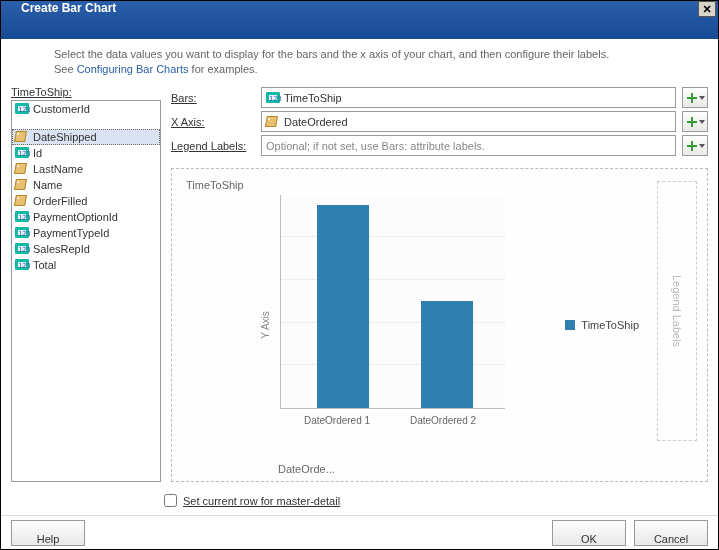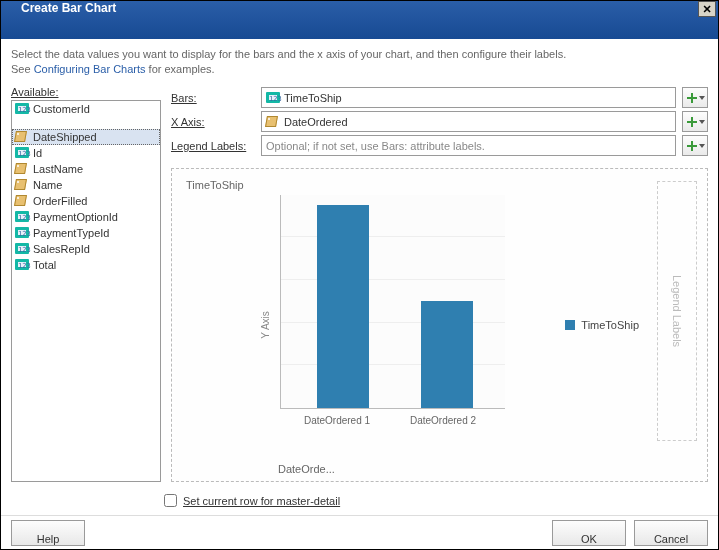--- a/index.html
+++ b/index.html
@@ -32,20 +32,21 @@
     font-family: Arial, sans-serif;
     font-size:11px;
     color:#000;
     cursor:default;
   }
   
   .intro {
     padding:8px 10px 4px 10px;
     color:#666;
     line-height:1.4;
+    margin-left:43px;
   }
   .intro a { color:#2a5ea8; text-decoration:none; }
   
   .main {
     flex:1;
     display:flex;
     padding:4px 10px 0 10px;
     gap:10px;
     min-height:0;
   }
@@ -248,21 +249,21 @@
 
 <div class="intro">
   <span>Select the data values you want to display for the bars and the x axis of your chart, and then configure their labels.</span><br>
   <span>See </span><a href="#">Configuring Bar Charts</a><span> for examples.</span>
 </div>
 
 <div class="main">
 
   <div class="avail-col">
     <div class="avail-label-line">
-      <span class="avail-label">Available:</span>
+      <span class="avail-label">TimeToShip:</span>
     </div>
     <div class="list" id="available-list">
         <div class="list-item">
           <span class="icon-num">123</span>
           <span>CustomerId</span>
         </div>
         <div class="list-item selected">
           <span class="icon-tag"></span>
           <span>DateShipped</span>
         </div>

